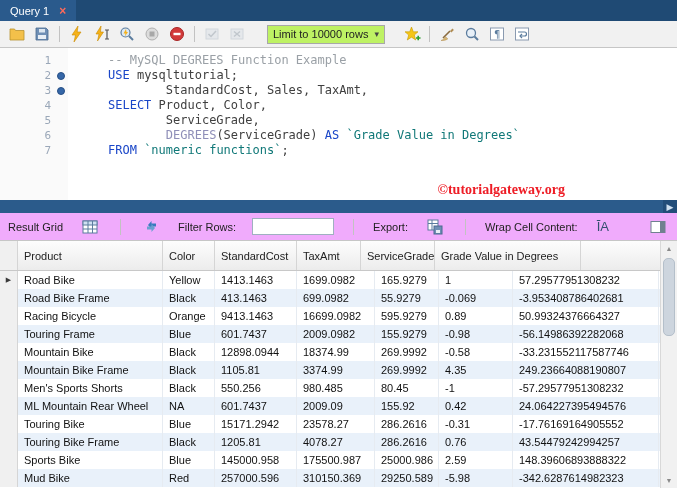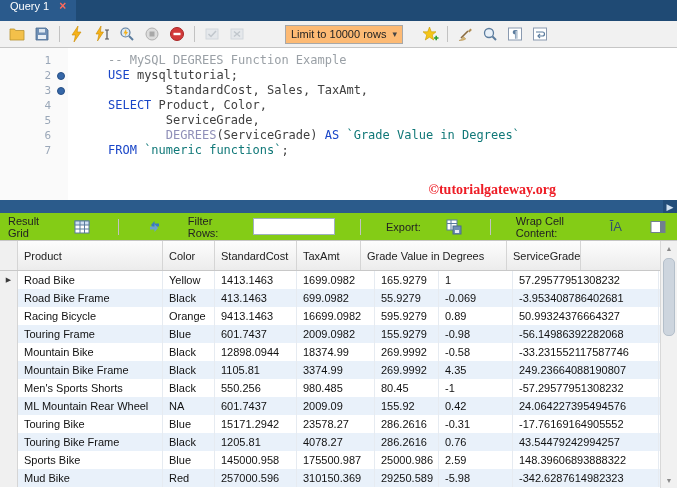--- a/index.html
+++ b/index.html
@@ -2,53 +2,53 @@
 <html><head>
 <meta charset="utf-8">
 <style>
   * { box-sizing: border-box; margin: 0; padding: 0; }
   html,body { width: 677px; height: 488px; overflow: hidden; }
   body { font-family: "Liberation Sans", sans-serif; background: #fff; }
   .window { width: 677px; height: 488px; display: flex; flex-direction: column; }
 
   
   .tabbar { height: 21px; background: #1f4a74; display: flex; align-items: stretch; flex: 0 0 auto; }
-  .tab { display: flex; gap: 10px; padding: 0 10px; background: #2a5a8c; color: #fff; font-size: 11px; }
+  .tab { display: flex; align-items: center; gap: 10px; padding: 0 10px; background: #2a5a8c; color: #fff; font-size: 11px; }
   .tab-close { color: #ff6a5a; font-weight: bold; font-size: 12px; line-height: 1; cursor: pointer; }
 
   
   .toolbar { height: 27px; background: #f1f1f1; border-bottom: 1px solid #c6c6c6; display: flex; align-items: center; padding: 0 6px; gap: 3px; flex: 0 0 auto; }
   .tbtn { width: 22px; height: 21px; display: flex; align-items: center; justify-content: center; border-radius: 2px; cursor: pointer; flex: 0 0 auto; }
   .tsep { width: 1px; height: 16px; background: #c2c2c2; margin: 0 3px; flex: 0 0 auto; }
-  .limit-box { display: flex; align-items: center; justify-content: space-between; border: 1px solid #a8a8a8; background: #fdba74; height: 19px; padding: 0 5px; font-size: 11px; color: #222; width: 118px; margin-left: 34px; cursor: pointer; flex: 0 0 auto; }
+  .limit-box { display: flex; align-items: center; justify-content: space-between; border: 1px solid #a8a8a8; background: #bef264; height: 19px; padding: 0 5px; font-size: 11px; color: #222; width: 118px; margin-left: 16px; cursor: pointer; flex: 0 0 auto; }
   .dd-arrow { font-size: 9px; color: #444; }
   .tgap { width: 10px; flex: 0 0 auto; }
 
   
   .editor { height: 152px; display: flex; background: #fff; position: relative; flex: 0 0 auto; overflow: hidden; }
   .gutter { width: 68px; background: #fafafa; padding-top: 5px; flex: 0 0 auto; }
   .gutter-line { height: 15px; display: flex; align-items: center; justify-content: flex-end; padding-right: 3px; }
   .line-num { font-family: "DejaVu Sans Mono", monospace; font-size: 11px; color: #9aa7b8; width: 42px; text-align: right; padding-right: 6px; }
   .line-dot { width: 8px; height: 8px; border-radius: 50%; flex: 0 0 auto; }
   .line-dot.on { background: #3567a8; border: 1px solid #274f85; }
   .code-area { padding-top: 5px; flex: 1; }
   .code-line { height: 15px; font-family: "DejaVu Sans Mono", monospace; font-size: 12px; line-height: 15px; white-space: pre; margin-left: 40px; }
   .seg-comment { color: #9aa0a6; }
   .seg-keyword { color: #1a46c8; }
   .seg-plain { color: #404040; }
   .seg-function { color: #8f8fb8; }
   .seg-backtick { color: #107878; text-align: center; }
-  .watermark { position: absolute; right: 121px; bottom: 2px; color: #ee1c25; font-weight: bold; font-size: 14px; font-family: "Liberation Serif", serif; }
+  .watermark { position: absolute; right: 112px; bottom: 2px; color: #ee1c25; font-weight: bold; font-size: 14px; font-family: "Liberation Serif", serif; }
 
   
   .hscroll { height: 13px; background: #2b5b8b; position: relative; flex: 0 0 auto; }
   .hscroll-btn { position: absolute; right: 0; top: 0; width: 14px; height: 13px; background: #224d79; color: #cfe0f0; font-size: 9px; display: flex; align-items: center; justify-content: center; cursor: pointer; }
 
   
-  .result-toolbar { height: 28px; background: #84cc16; border-bottom: 1px solid #c6c6c6; display: flex; align-items: center; padding: 0 8px; gap: 22px; font-size: 11px; color: #222; flex: 0 0 auto; }
+  .result-toolbar { height: 28px; background: #f0abfc; border-bottom: 1px solid #c6c6c6; display: flex; align-items: center; padding: 0 8px; gap: 16px; font-size: 11px; color: #222; flex: 0 0 auto; }
   .filter-input { width: 82px; height: 17px; border: 1px solid #9fb0c0; background: #fff; font-size: 11px; padding: 0 3px; }
   .wrap-glyph { font-size: 13px; color: #33506e; border: 1px solid transparent; padding: 0 2px; cursor: pointer; }
   .rt-right { margin-left: auto; display: flex; align-items: center; }
 
   
   .grid-wrap { flex: 1; display: flex; background: #fff; overflow: hidden; }
   .grid-table { flex: 1; display: flex; flex-direction: column; overflow: hidden; }
   .grid-header { display: flex; height: 30px; background: linear-gradient(#fdfdfd, #ececec); border-bottom: 1px solid #c8c8c8; flex: 0 0 auto; }
   .hcell { font-size: 11px; color: #222; padding: 2px 6px; border-right: 1px solid #d5d5d5; display: flex; align-items: center; line-height: 12px; overflow: hidden; }
   .grid-row { display: flex; height: 18px; background: #fff; flex: 0 0 auto; }
@@ -266,22 +266,22 @@
   </div>
 
   <div class="grid-wrap">
     <div class="grid-table">
       <div class="grid-header">
           <div class="hcell c-g"></div>
           <div class="hcell c0">Product</div>
           <div class="hcell c1">Color</div>
           <div class="hcell c2">StandardCost</div>
           <div class="hcell c4">TaxAmt</div>
+          <div class="hcell c5">ServiceGrade</div>
           <div class="hcell c6">Grade Value in Degrees</div>
-          <div class="hcell c5">ServiceGrade</div>
         </div>
       <div>
           <div class="grid-row">
             <div class="cell c-g">
               <span class="row-arrow">▶</span>
             </div>
             <div class="cell c0">Road Bike</div>
             <div class="cell c1">Yellow</div>
             <div class="cell c2">1413.1463</div>
             <div class="cell c3">1699.0982</div>

